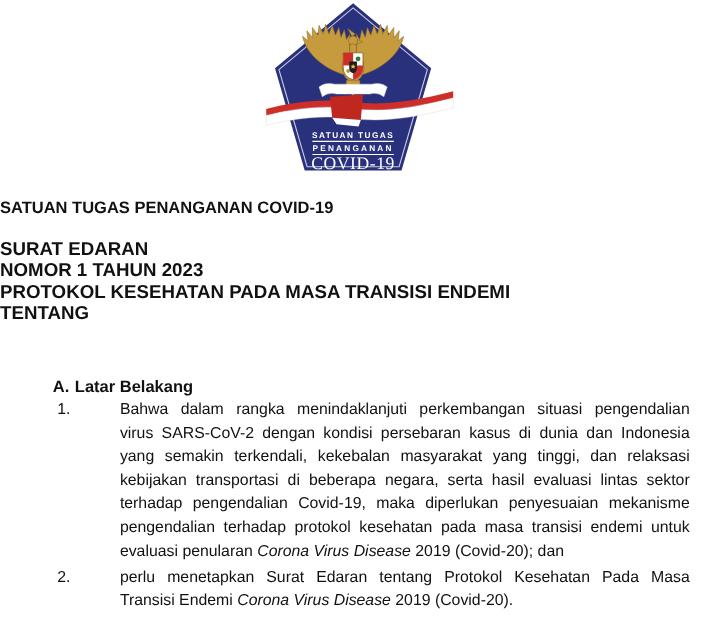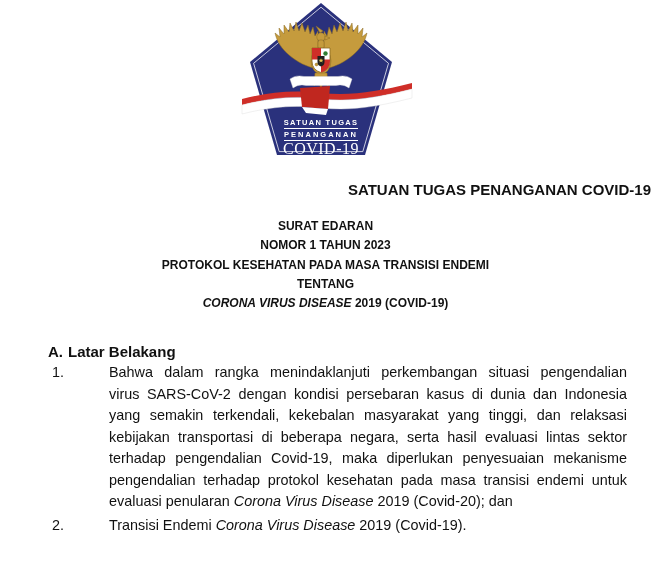--- a/index.html
+++ b/index.html
@@ -16,26 +16,26 @@
   .redfill{fill:var(--flag-red);}
   .reddark{fill:var(--flag-red-dark);}
   .whitefill{fill:#ffffff;}
   .whiteband{fill:#ffffff;stroke:#d9d9d9;stroke-width:.4;}
   .green{fill:var(--tree-green);}
   .darkshield{fill:var(--shield-dark);}
   .logo-sans{font-family:"Liberation Sans",sans-serif;font-weight:bold;fill:#fff;}
   .logo-serif{font-family:"Liberation Serif",serif;fill:#fff;}
   
   .agency{
-    position:absolute;left:0;right:0;top:180px;text-align:right;
+    position:absolute;left:0;right:0;top:180px;text-align:left;
     font-weight:bold;font-size:15px;line-height:19.3px;
   }
   .doc-head{
-    position:absolute;left:0;right:0;top:217px;text-align:center;
-    font-weight:bold;font-size:12px;line-height:19.3px;
+    position:absolute;left:0;right:0;top:217px;
+    font-weight:bold;font-size:17px;line-height:19.3px;
   }
   .it{font-style:italic;}
   
   .section-head{
     position:absolute;left:48px;top:342px;
     font-weight:bold;font-size:15px;line-height:19px;
   }
   .sec-label{display:inline-block;margin-right:5px;}
   .list{position:absolute;left:52px;top:362px;width:575px;}
   .item{display:flex;}
@@ -95,21 +95,20 @@
     </svg>
   </div>
 
   <div class="agency">SATUAN TUGAS PENANGANAN COVID-19</div>
 
   <div class="doc-head">
     <div>SURAT EDARAN</div>
     <div>NOMOR 1 TAHUN 2023</div>
     <div>PROTOKOL KESEHATAN PADA MASA TRANSISI ENDEMI</div>
     <div>TENTANG</div>
-    <div><span class="it">CORONA VIRUS DISEASE</span><span> 2019 (COVID-19)</span></div>
   </div>
 
   <div class="section-head">
     <span class="sec-label">A.</span><span>Latar Belakang</span>
   </div>
 
   <div class="list">
     <div class="item">
       <div class="num">1.</div>
       <div class="body-lines">
@@ -118,18 +117,19 @@
           <div class="jline"><span>yang semakin terkendali, kekebalan masyarakat yang tinggi, dan relaksasi</span></div>
           <div class="jline"><span>kebijakan transportasi di beberapa negara, serta hasil evaluasi lintas sektor</span></div>
           <div class="jline"><span>terhadap pengendalian Covid-19, maka diperlukan penyesuaian mekanisme</span></div>
           <div class="jline"><span>pengendalian terhadap protokol kesehatan pada masa transisi endemi untuk</span></div>
           <div class="jline last"><span>evaluasi penularan </span><span class="it">Corona Virus Disease</span><span> 2019 (Covid-20); dan</span></div>
         </div>
     </div>
     <div class="item">
       <div class="num">2.</div>
       <div class="body-lines">
-          <div class="jline last"><span>Transisi Endemi </span><span class="it">Corona Virus Disease</span><span> 2019 (Covid-19).</span></div>
+          <div class="jline"><span>perlu menetapkan Surat Edaran tentang Protokol Kesehatan Pada Masa</span></div>
+          <div class="jline last"><span>Transisi Endemi </span><span class="it">Corona Virus Disease</span><span> 2019 (Covid-20).</span></div>
         </div>
     </div>
   </div>
 
 </div>
 
 </body></html>

